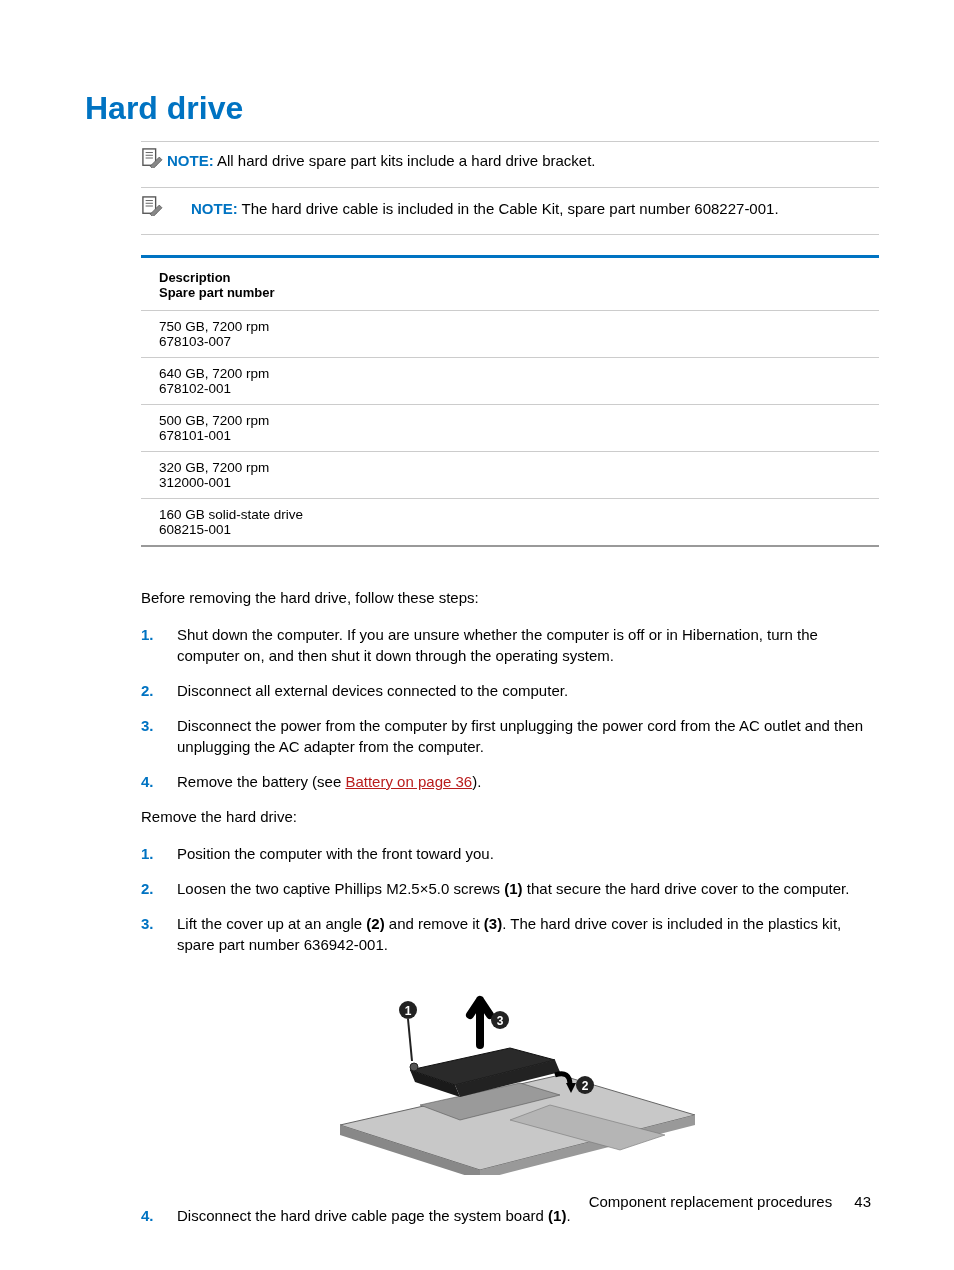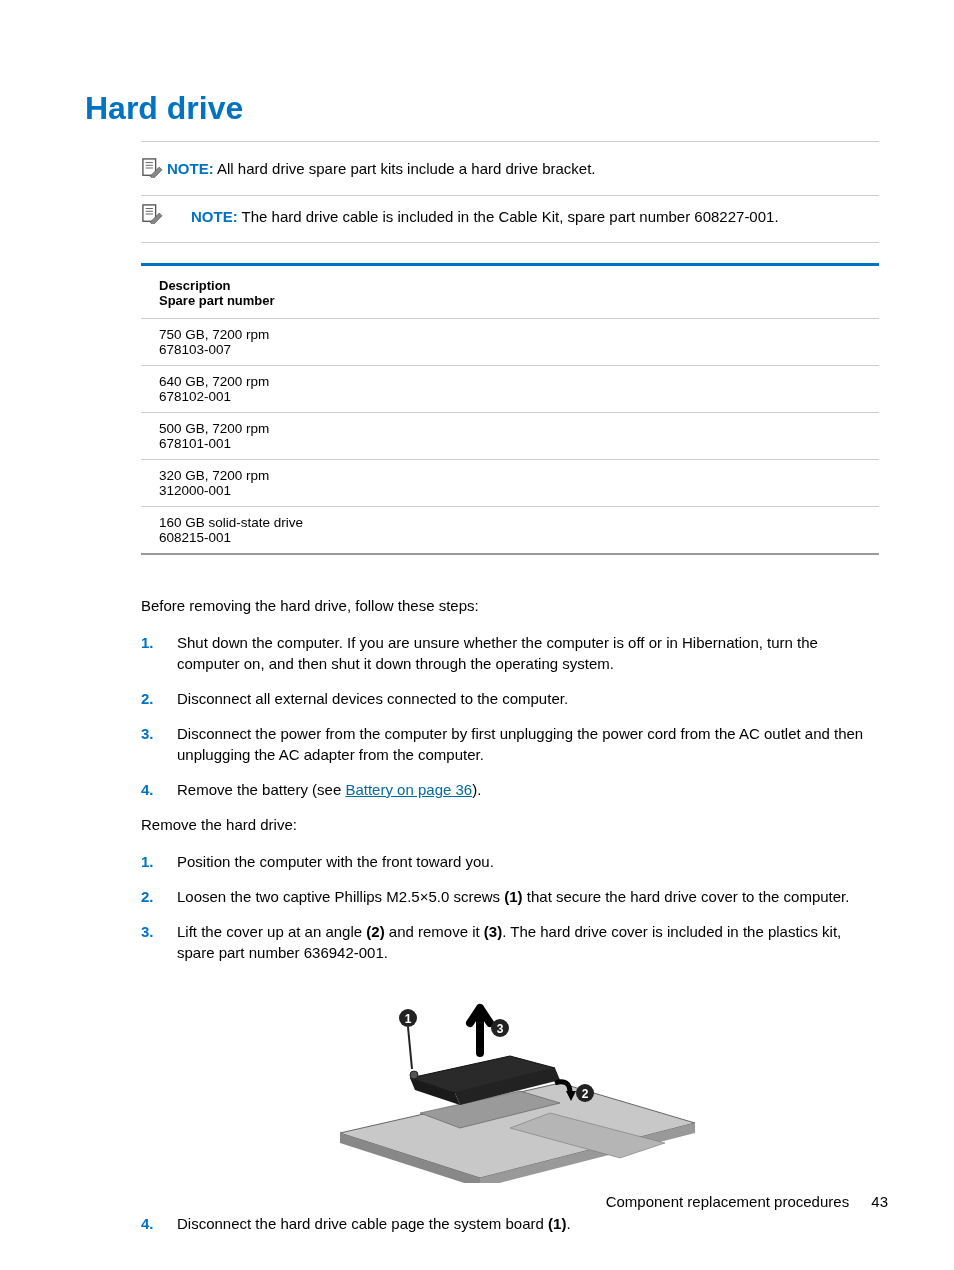--- a/index.html
+++ b/index.html
@@ -20,21 +20,21 @@
       margin-bottom: 14px;
     }
     .note-block {
       margin-left: 56px;
       padding-bottom: 14px;
       border-bottom: 1px solid #ccc;
       margin-bottom: 10px;
       display: flex;
       align-items: flex-start;
     }
-    .note-block:first-of-type { border-top: 1px solid #ccc; padding-top: 16px; align-items: center; }
+    .note-block:first-of-type { border-top: 1px solid #ccc; padding-top: 8px; }
     .note-icon {
       flex-shrink: 0;
       width: 22px;
       height: 20px;
       margin-right: 4px;
       margin-top: -2px;
     }
     .note-text { line-height: 1.5; }
     .note-label { color: #0073c2; font-weight: bold; }
     .table-wrap {
@@ -71,34 +71,34 @@
       margin-bottom: 14px;
       line-height: 1.4;
     }
     .num {
       color: #0073c2;
       font-weight: bold;
       min-width: 36px;
       flex-shrink: 0;
     }
     .li-text { flex: 1; }
-    a.link { color: #0369a1; text-decoration: underline; }
+    a.link { color: #b91c1c; text-decoration: underline; }
     .bold { font-weight: bold; }
     .illustration {
       margin-left: 56px;
       display: flex;
       justify-content: center;
       margin-top: 20px;
       margin-bottom: 30px;
     }
     .illustration svg { max-width: 420px; }
     .footer {
       position: absolute;
       bottom: 60px;
-      right: 66px;
+      right: 83px;
       font-size: 15px;
     }
     .page-num { margin-left: 18px; }
   </style>
 </head>
 <body>
 
 <h1>Hard drive</h1>
 
 <div class="note-block">

